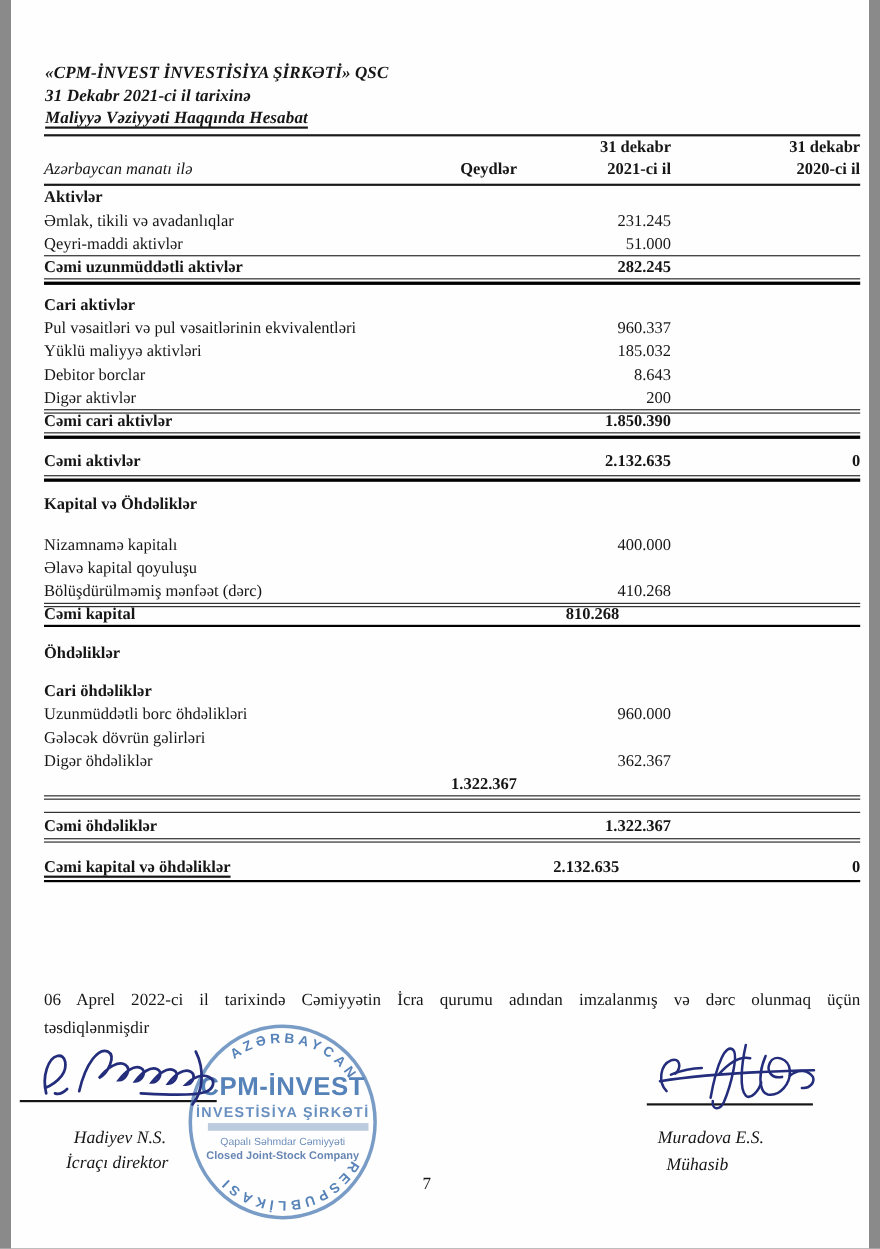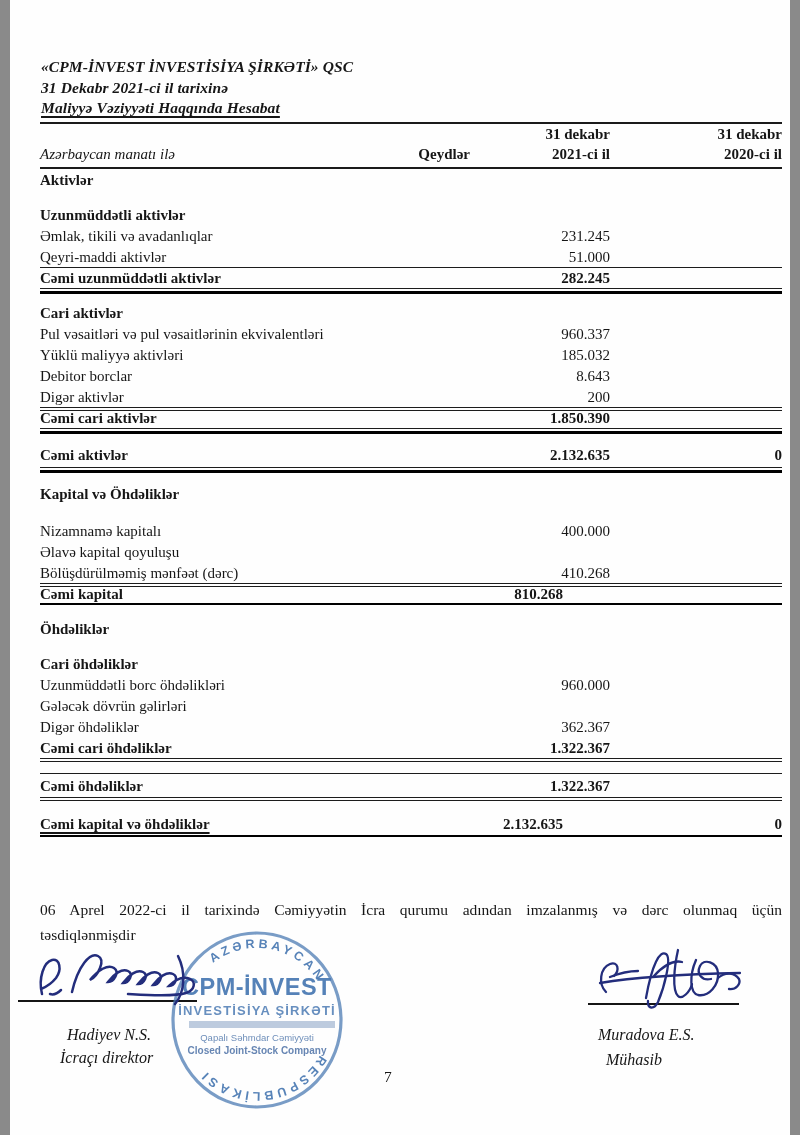--- a/index.html
+++ b/index.html
@@ -112,26 +112,20 @@
   </div>
 
   <div class="table-body">
       <div class="section">
         <div class="row section">
           <div class="cell c-label">Aktivlər</div>
           <div class="cell c-notes"></div>
           <div class="cell c-v1"></div>
           <div class="cell c-v2"></div>
         </div>
-        <div class="row section">
-          <div class="cell c-label">Uzunmüddətli aktivlər</div>
-          <div class="cell c-notes"></div>
-          <div class="cell c-v1"></div>
-          <div class="cell c-v2"></div>
-        </div>
         <div class="row item">
           <div class="cell c-label">Əmlak, tikili və avadanlıqlar</div>
           <div class="cell c-notes"></div>
           <div class="cell c-v1">231.245</div>
           <div class="cell c-v2"></div>
         </div>
         <div class="row item rule-thin">
           <div class="cell c-label">Qeyri-maddi aktivlər</div>
           <div class="cell c-notes"></div>
           <div class="cell c-v1">51.000</div>
@@ -249,21 +243,20 @@
           <div class="cell c-v1"></div>
           <div class="cell c-v2"></div>
         </div>
         <div class="row item">
           <div class="cell c-label">Digər öhdəliklər</div>
           <div class="cell c-notes"></div>
           <div class="cell c-v1">362.367</div>
           <div class="cell c-v2"></div>
         </div>
         <div class="row total rule-thin2">
-          <div class="cell c-label">Cəmi cari öhdəliklər</div>
           <div class="cell c-notes"></div>
           <div class="cell c-v1">1.322.367</div>
           <div class="cell c-v2"></div>
         </div>
       </div>
       <div class="section single">
         <div class="row total rule-thin2 top-thin">
           <div class="cell c-label">Cəmi öhdəliklər</div>
           <div class="cell c-notes"></div>
           <div class="cell c-v1">1.322.367</div>

